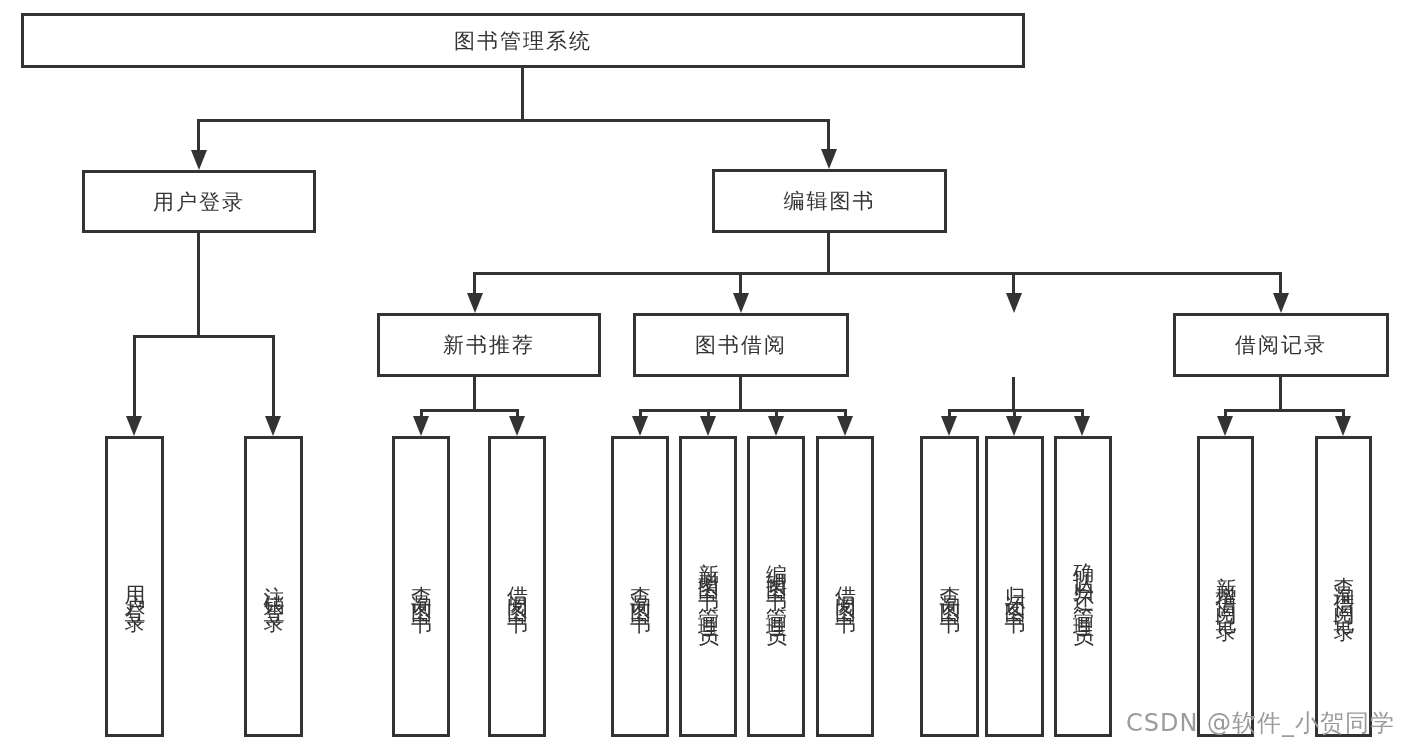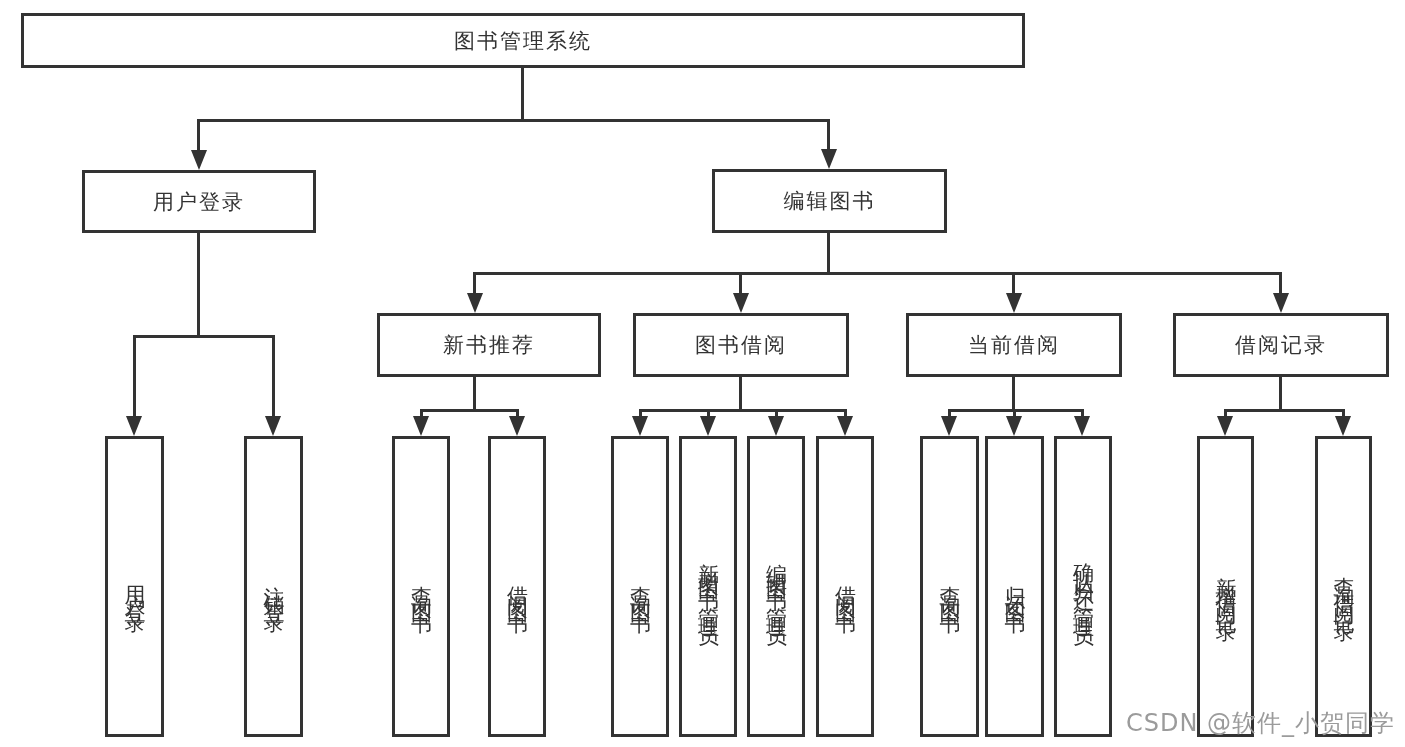--- a/index.html
+++ b/index.html
@@ -112,23 +112,20 @@
   <div class="ah" style="left:1006px; top:293px;"></div>
   <div class="vl" style="left:1279px; top:272px; height:24px;"></div>
   <div class="ah" style="left:1273px; top:293px;"></div>
 
   <div class="box" style="left:363px; top:313px; width:224px; height:64px;margin-left:14px;">
     <span>新书推荐</span>
   </div>
   <div class="box" style="left:633px; top:313px; width:216px; height:64px;">
     <span>图书借阅</span>
   </div>
-  <div class="box" style="left:906px; top:313px; width:216px; height:64px;">
-    <span>当前借阅</span>
-  </div>
   <div class="box" style="left:1173px; top:313px; width:216px; height:64px;">
     <span>借阅记录</span>
   </div>
 
   <div class="vl" style="left:473px; top:377px; height:34px;"></div>
   <div class="hl" style="left:420px; top:409px; width:98px;"></div>
   <div class="vl" style="left:420px; top:409px; height:10px;"></div>
   <div class="ah" style="left:413px; top:416px;"></div>
   <div class="vl" style="left:516px; top:409px; height:10px;"></div>
   <div class="ah" style="left:509px; top:416px;"></div>

